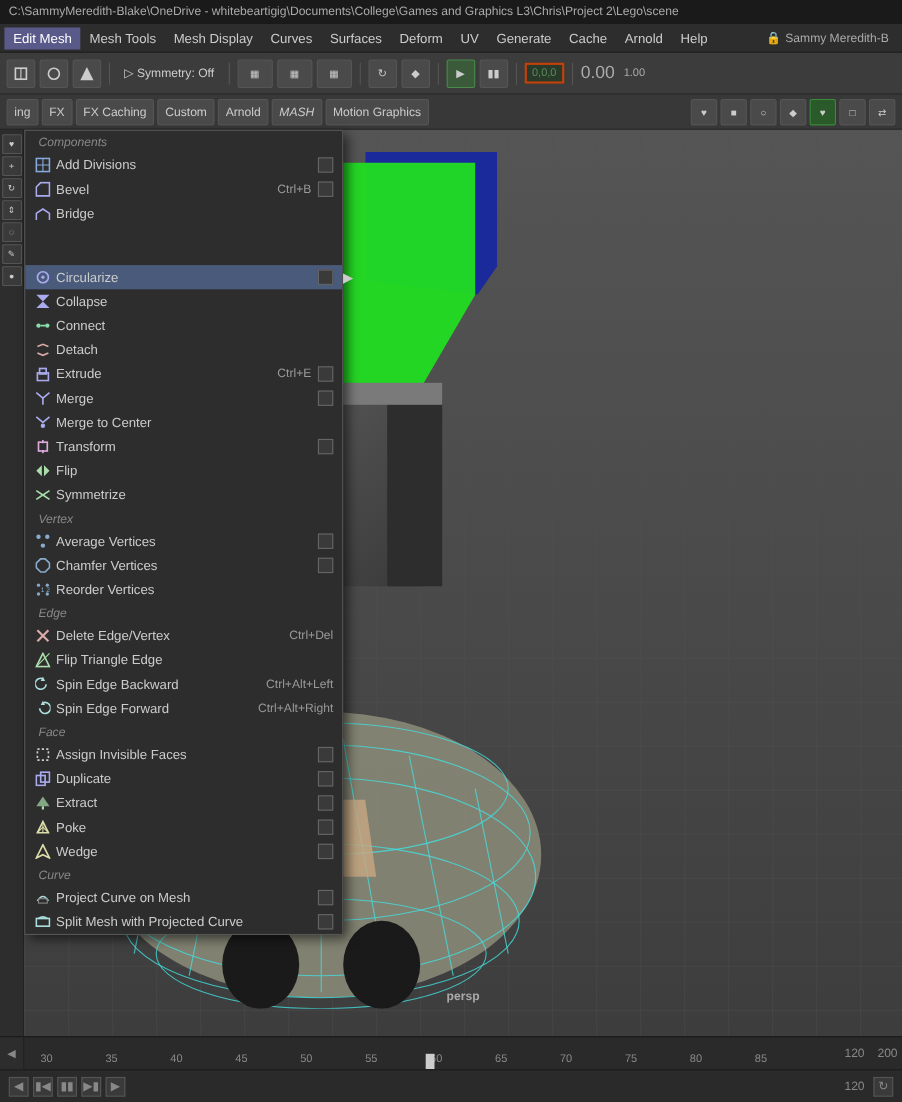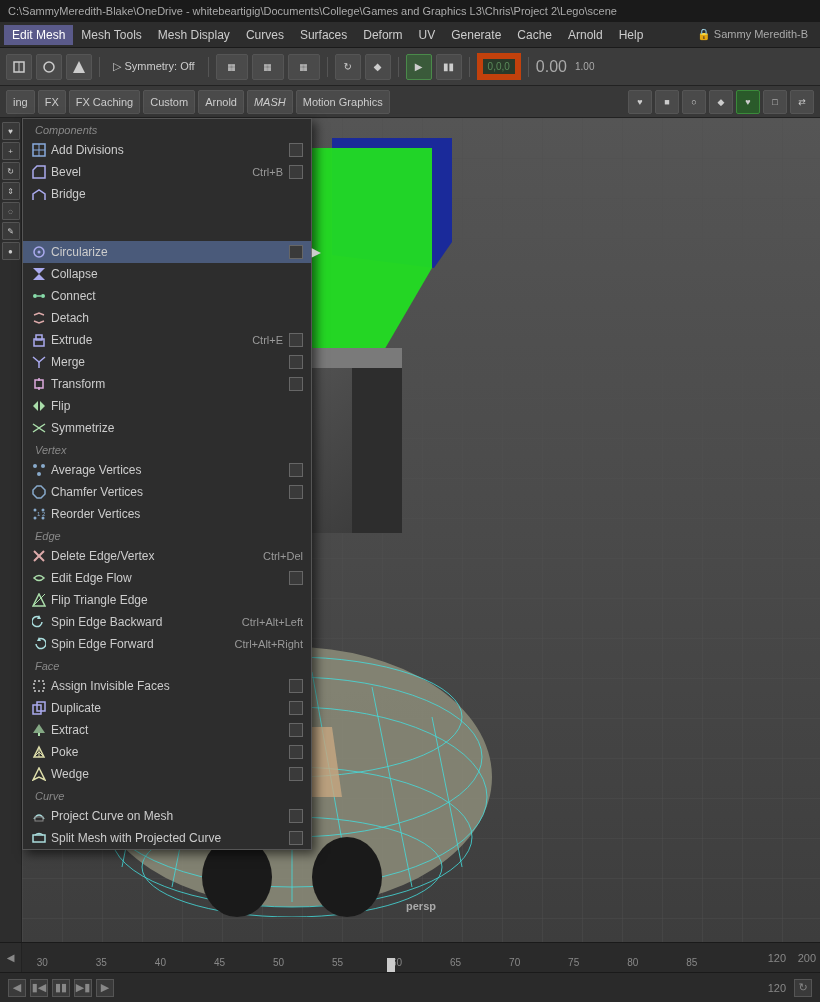--- a/index.html
+++ b/index.html
@@ -318,21 +318,21 @@
   <div class="toolbar-btn" style="width:32px; font-size:9px; color:#ccc;">▦</div>
   <div class="toolbar-sep"></div>
   <div class="toolbar-btn">↻</div>
   <div class="toolbar-btn">◆</div>
   <div class="toolbar-sep"></div>
   <div class="toolbar-btn" style="background:#3a5a3a; border-color:#4a8a4a;">▶</div>
   <div class="toolbar-btn">▮▮</div>
   <div class="toolbar-sep"></div>
 
   <div style="display:flex; align-items:center; gap:3px;">
-    <span style="font-size:10px; color:#5a8a5a; background:#2a3a2a; padding:2px 5px; border:6px solid #c2410c;">0,0,0</span>
+    <span style="font-size:10px; color:#5a8a5a; background:#2a3a2a; padding:2px 5px; border:2px solid #c2410c;">0,0,0</span>
   </div>
   <div class="toolbar-sep"></div>
   <span style="font-size:16px; color:#aaa;">0.00</span>
   <span style="font-size:10px; color:#aaa; margin-left:4px;">1.00</span>
 </div>
 
 <div id="toolbar2">
   <div class="tb2-btn" style="width:auto; padding:0 6px; font-size:11px;">ing</div>
   <div class="tb2-btn" style="width:auto; padding:0 6px; font-size:11px;">FX</div>
   <div class="tb2-btn" style="width:auto; padding:0 6px; font-size:11px;">FX Caching</div>
@@ -459,20 +459,29 @@
       <span class="item-icon">
         <svg width="14" height="14" viewBox="0 0 14 14">
             <path d="M1,2 L7,7 L13,2" fill="none" stroke="#aaaaee" stroke-width="1.5"></path>
             <line x1="7" y1="7" x2="7" y2="13" stroke="#aaaaee" stroke-width="1.5"></line>
           </svg>
       </span>
       <span>Merge</span>
       <span class="options-box" style="margin-left:auto;"></span>
     </div>
 
+    <div class="dropdown-item">
+      <span class="item-icon">
+        <svg width="14" height="14" viewBox="0 0 14 14">
+            <path d="M1,2 L7,7 L13,2" fill="none" stroke="#aaaaee" stroke-width="1.5"></path>
+            <circle cx="7" cy="10" r="2" fill="#aaaaee"></circle>
+          </svg>
+      </span>
+      <span>Merge to Center</span>
+    </div>
 
     <div class="dropdown-item">
       <span class="item-icon">
         <svg width="14" height="14" viewBox="0 0 14 14">
             <rect x="3" y="3" width="8" height="8" fill="none" stroke="#ddaadd" stroke-width="1.5"></rect>
             <line x1="7" y1="1" x2="7" y2="4" stroke="#ddaadd" stroke-width="1.5"></line>
             <line x1="7" y1="10" x2="7" y2="13" stroke="#ddaadd" stroke-width="1.5"></line>
           </svg>
       </span>
       <span>Transform</span>
@@ -542,29 +551,20 @@
       <span class="item-icon">
         <svg width="14" height="14" viewBox="0 0 14 14">
             <line x1="2" y1="2" x2="12" y2="12" stroke="#ddaaaa" stroke-width="2"></line>
             <line x1="12" y1="2" x2="2" y2="12" stroke="#ddaaaa" stroke-width="2"></line>
           </svg>
       </span>
       <span>Delete Edge/Vertex</span>
       <span class="shortcut">Ctrl+Del</span>
     </div>
 
-    <div class="dropdown-item">
-      <span class="item-icon">
-        <svg width="14" height="14" viewBox="0 0 14 14">
-            <path d="M2,7 Q7,2 12,7 Q7,12 2,7Z" fill="none" stroke="#aaddaa" stroke-width="1.5"></path>
-          </svg>
-      </span>
-      <span>Edit Edge Flow</span>
-      <span class="options-box" style="margin-left:auto;"></span>
-    </div>
 
     <div class="dropdown-item">
       <span class="item-icon">
         <svg width="14" height="14" viewBox="0 0 14 14">
             <polygon points="1,13 7,1 13,13" fill="none" stroke="#aaddaa" stroke-width="1.5"></polygon>
             <line x1="1" y1="13" x2="13" y2="1" stroke="#aaddaa" stroke-width="1"></line>
           </svg>
       </span>
       <span>Flip Triangle Edge</span>
     </div>

